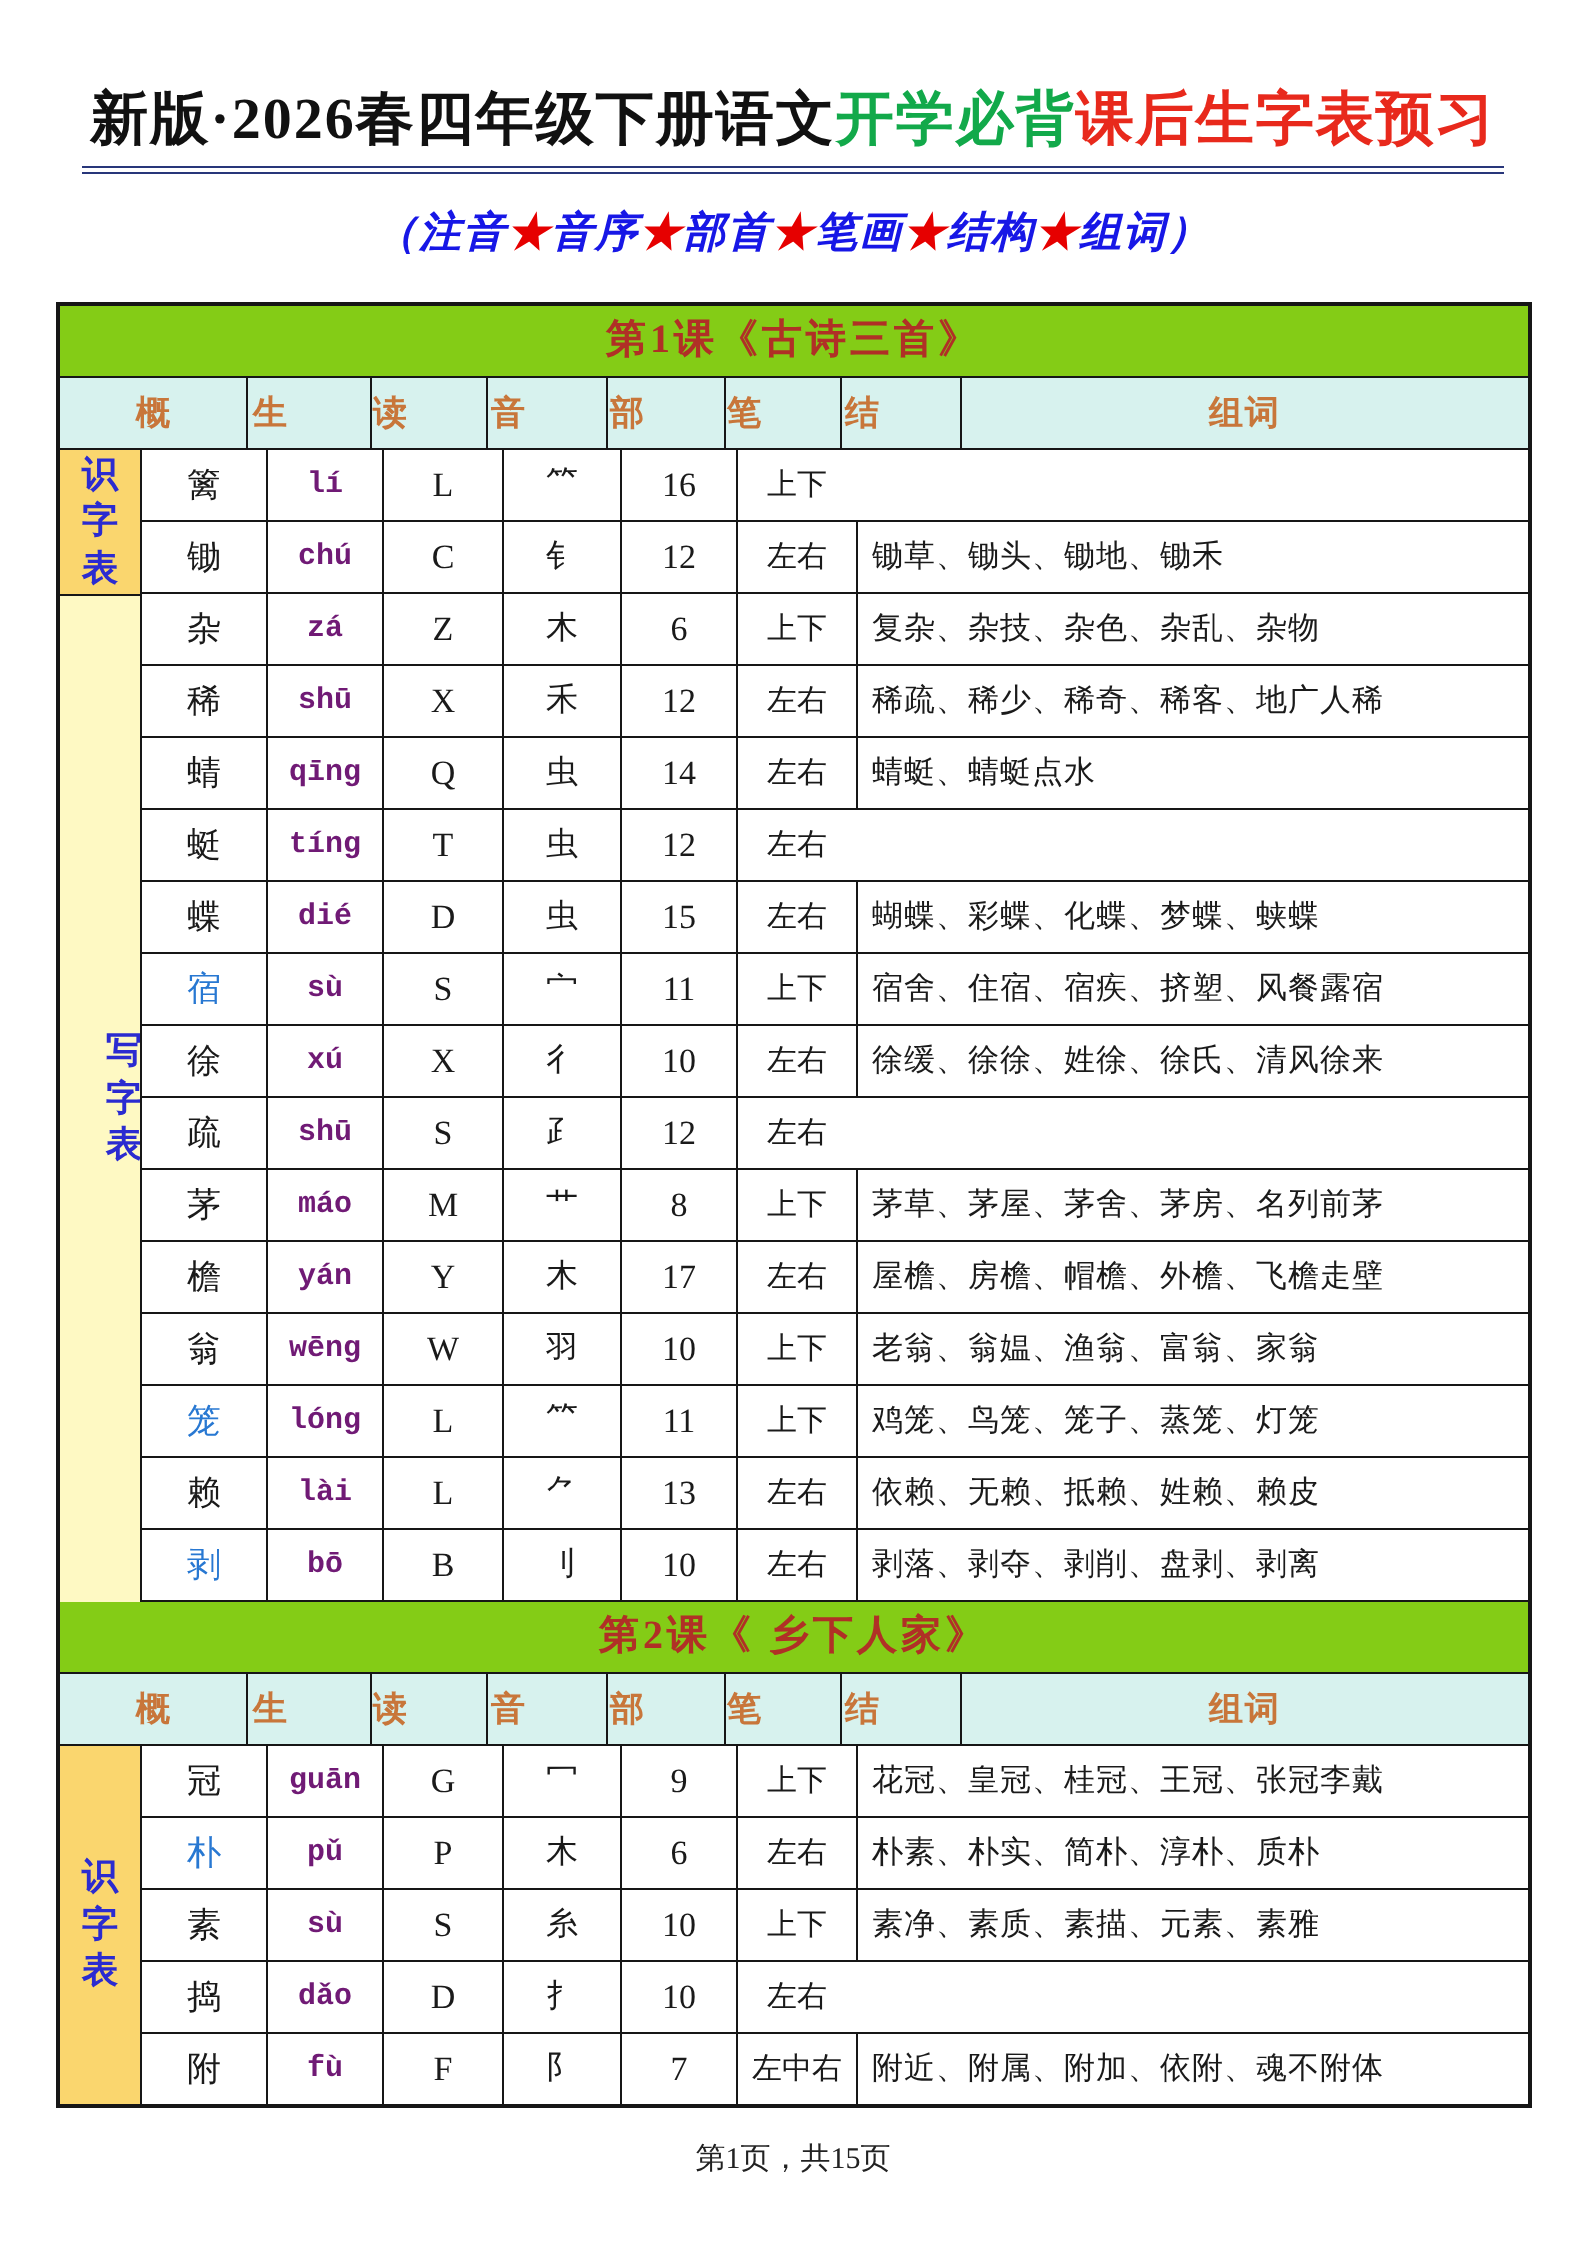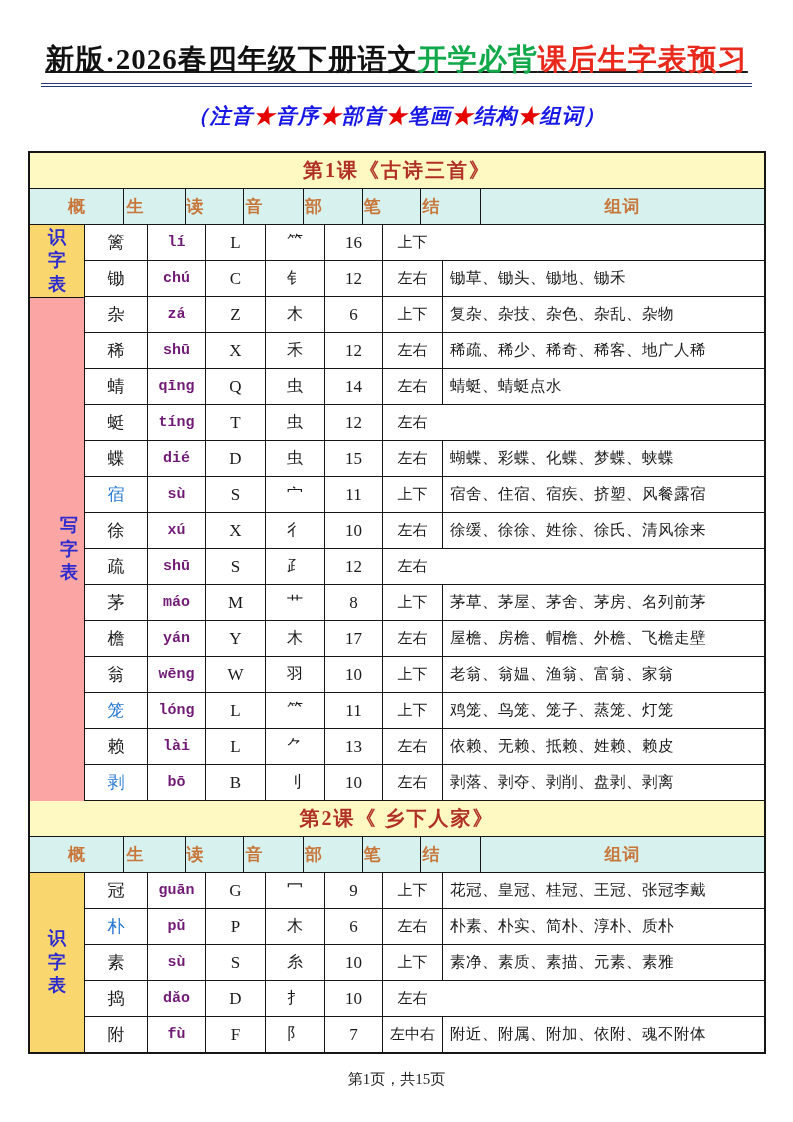--- a/index.html
+++ b/index.html
@@ -3,35 +3,35 @@
 <meta charset="utf-8">
 <style>
   html,body{margin:0;padding:0;}
   body{background:#ffffff;width:793px;height:1122px;
        font-family:"Liberation Serif","DejaVu Serif",serif;color:#1a1a1a;}
   .page{width:793px;height:1122px;overflow:hidden;}
 
   .title-wrap{text-align:center;padding-top:40px;}
   .title-inner{display:inline-block;font-size:29px;font-weight:bold;letter-spacing:1px;
                border-bottom:4px double #28367a;padding:0 4px 3px 4px;
-               font-family:"Liberation Serif","DejaVu Serif",serif;text-decoration:underline;}
+               font-family:"Liberation Serif","DejaVu Serif",serif;}
   .subtitle{text-align:center;margin-top:15px;font-size:21px;font-weight:bold;letter-spacing:1px;font-style:italic;}
 
   .doc-wrap{width:738px;margin:21px 0 0 28px;border:2px solid #161616;box-sizing:border-box;}
 
-  .band{background:#fef9c3;color:#B03026;font-weight:bold;font-size:20px;text-align:center;
+  .band{background:#84cc16;color:#B03026;font-weight:bold;font-size:20px;text-align:center;
         height:35px;line-height:35px;border-bottom:1px solid #161616;letter-spacing:2px;}
   .hdr{display:grid;grid-template-columns:55px 62px 58px 60px 59px 58px 60px 1fr;
        background:#D7F2EE;border-bottom:1px solid #161616;}
   .hcell{color:#C8763A;font-weight:bold;font-size:17px;text-align:center;height:35px;line-height:35px;
          letter-spacing:1px;margin-left:38px;}
   .hcell + .hcell{border-left:1px solid #161616;}
 
   .tbody{display:flex;}
-  .gaiyao{width:55px;border-right:1px solid #161616;display:flex;flex-direction:column;box-sizing:border-box;}
+  .gaiyao{width:41px;border-right:1px solid #161616;display:flex;flex-direction:column;box-sizing:border-box;}
   .section{display:flex;align-items:center;justify-content:center;flex-basis:0;min-height:0;overflow:hidden;}
   .section + .section{border-top:1px solid #161616;}
   .vlabel{color:#2B2BD0;font-weight:bold;font-size:18px;width:1.15em;line-height:1.3;
           word-break:break-all;text-align:center;}
 
   .rows{flex:1;display:flex;flex-direction:column;}
   .row{display:grid;grid-template-columns:62px 58px 60px 59px 58px 60px 1fr;
        height:35px;border-bottom:1px solid #161616;background:#ffffff;}
   .tbl:last-child .rows-last .row:last-child{border-bottom:0;}
   .cell{display:flex;align-items:center;justify-content:center;overflow:hidden;}
@@ -76,21 +76,21 @@
           <div class="hcell">结构</div>
           <div class="hcell">组词</div>
         </div>
       <div class="tbody">
         <div class="gaiyao">
 
             <div class="section" style="flex-grow: 2; background: rgb(250, 214, 110);">
               <div class="vlabel">识字表</div>
             </div>
 
-            <div class="section" style="flex-grow: 14; background: #fca5a5; padding-left: 24px;">
+            <div class="section" style="flex-grow: 14; background: #fef9c3; padding-left: 24px;">
               <div class="vlabel">写字表</div>
             </div>
           </div>
         <div class="rows">
 
             <div class="row">
               <div class="cell char-cell">篱</div>
               <div class="cell pinyin">lí</div>
               <div class="cell serif-cell">L</div>
               <div class="cell cjk">⺮</div>

